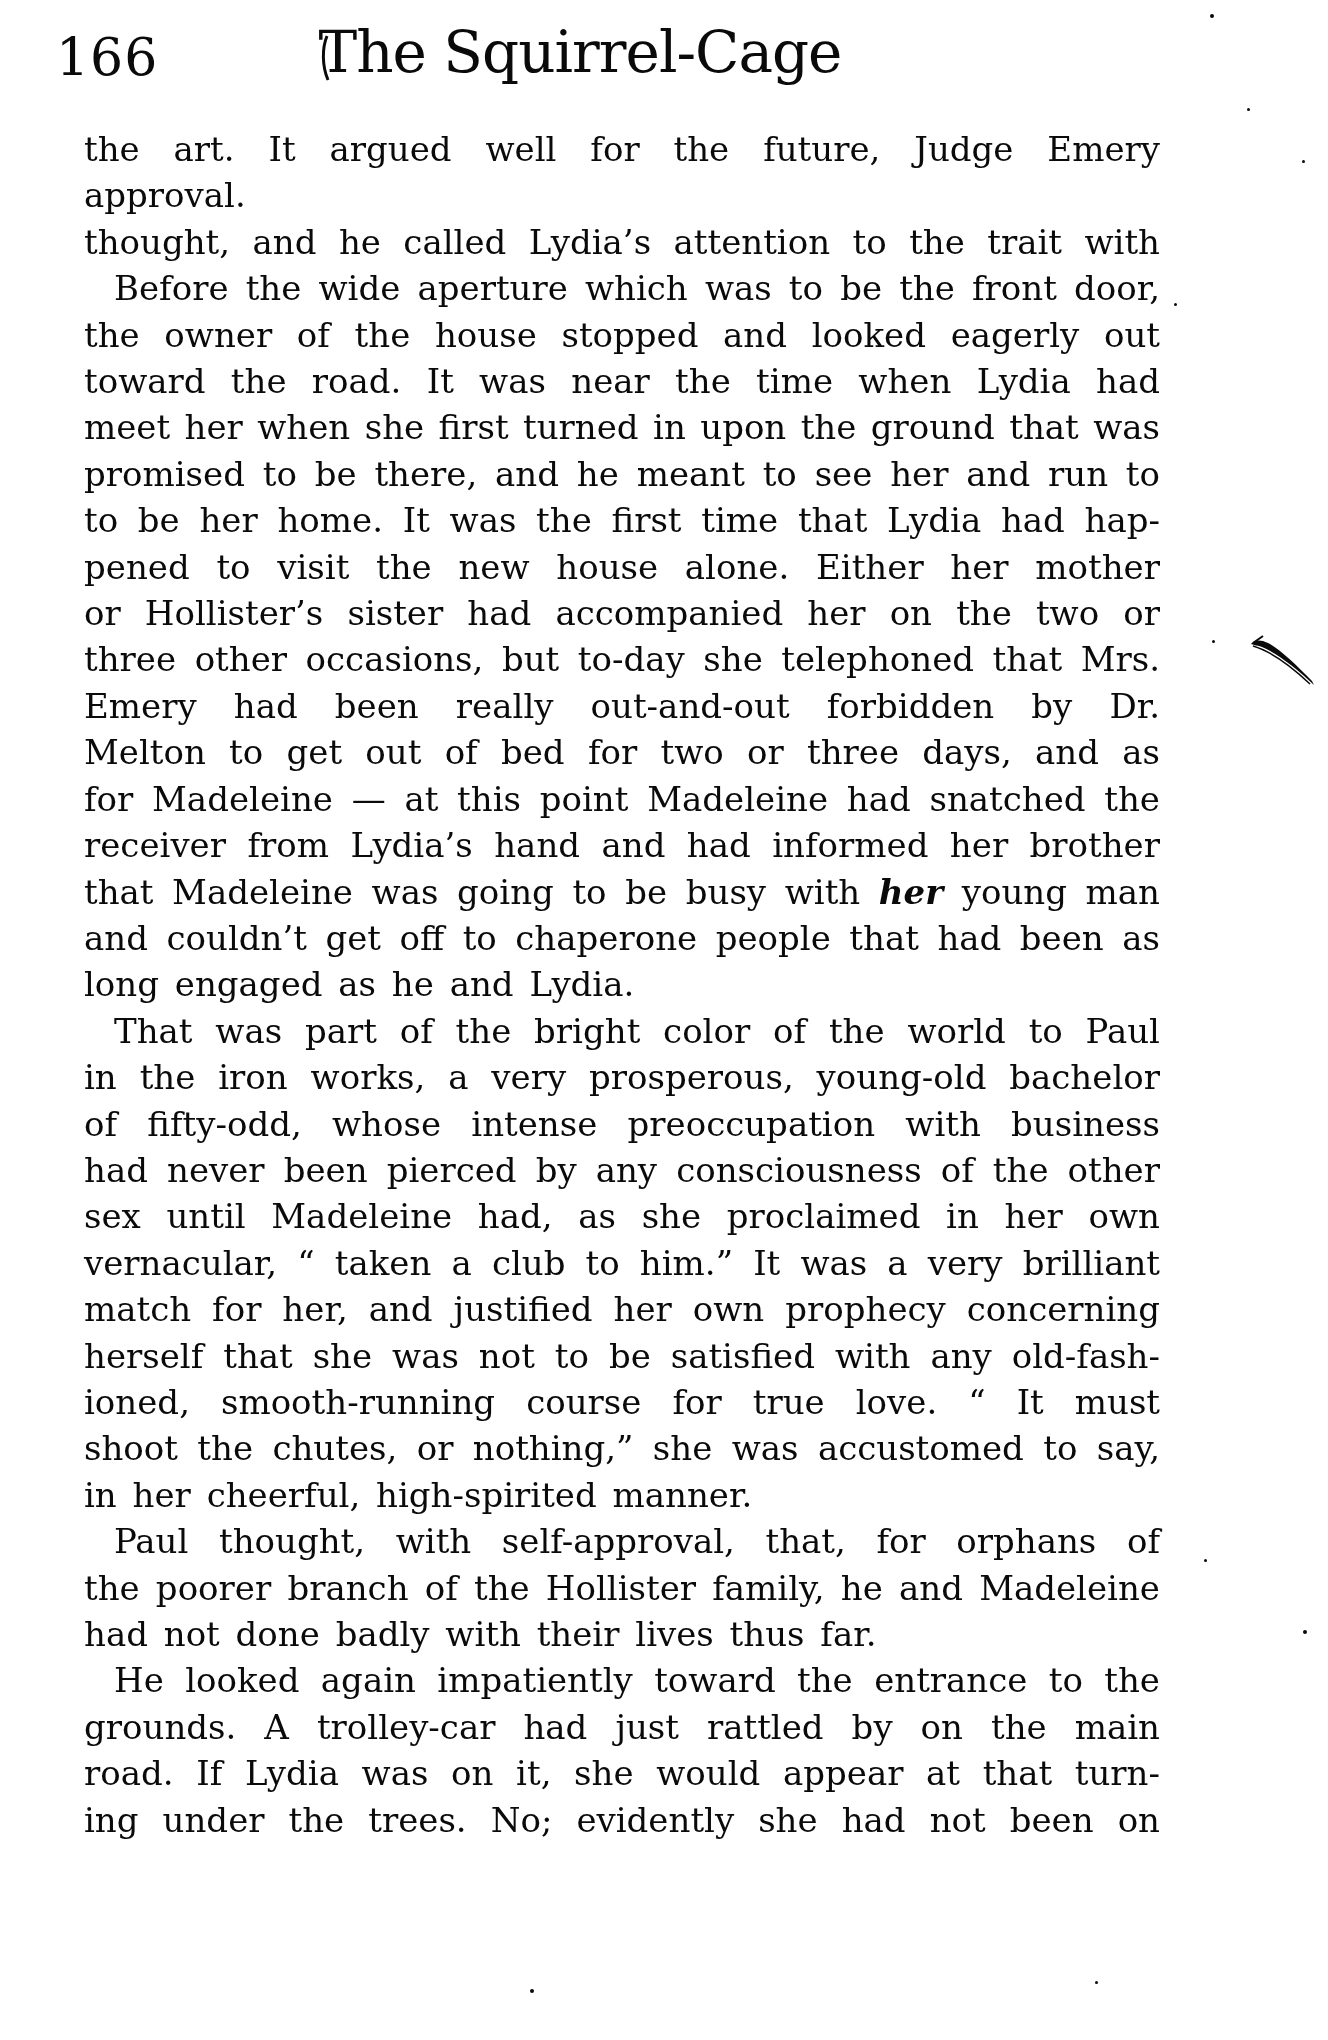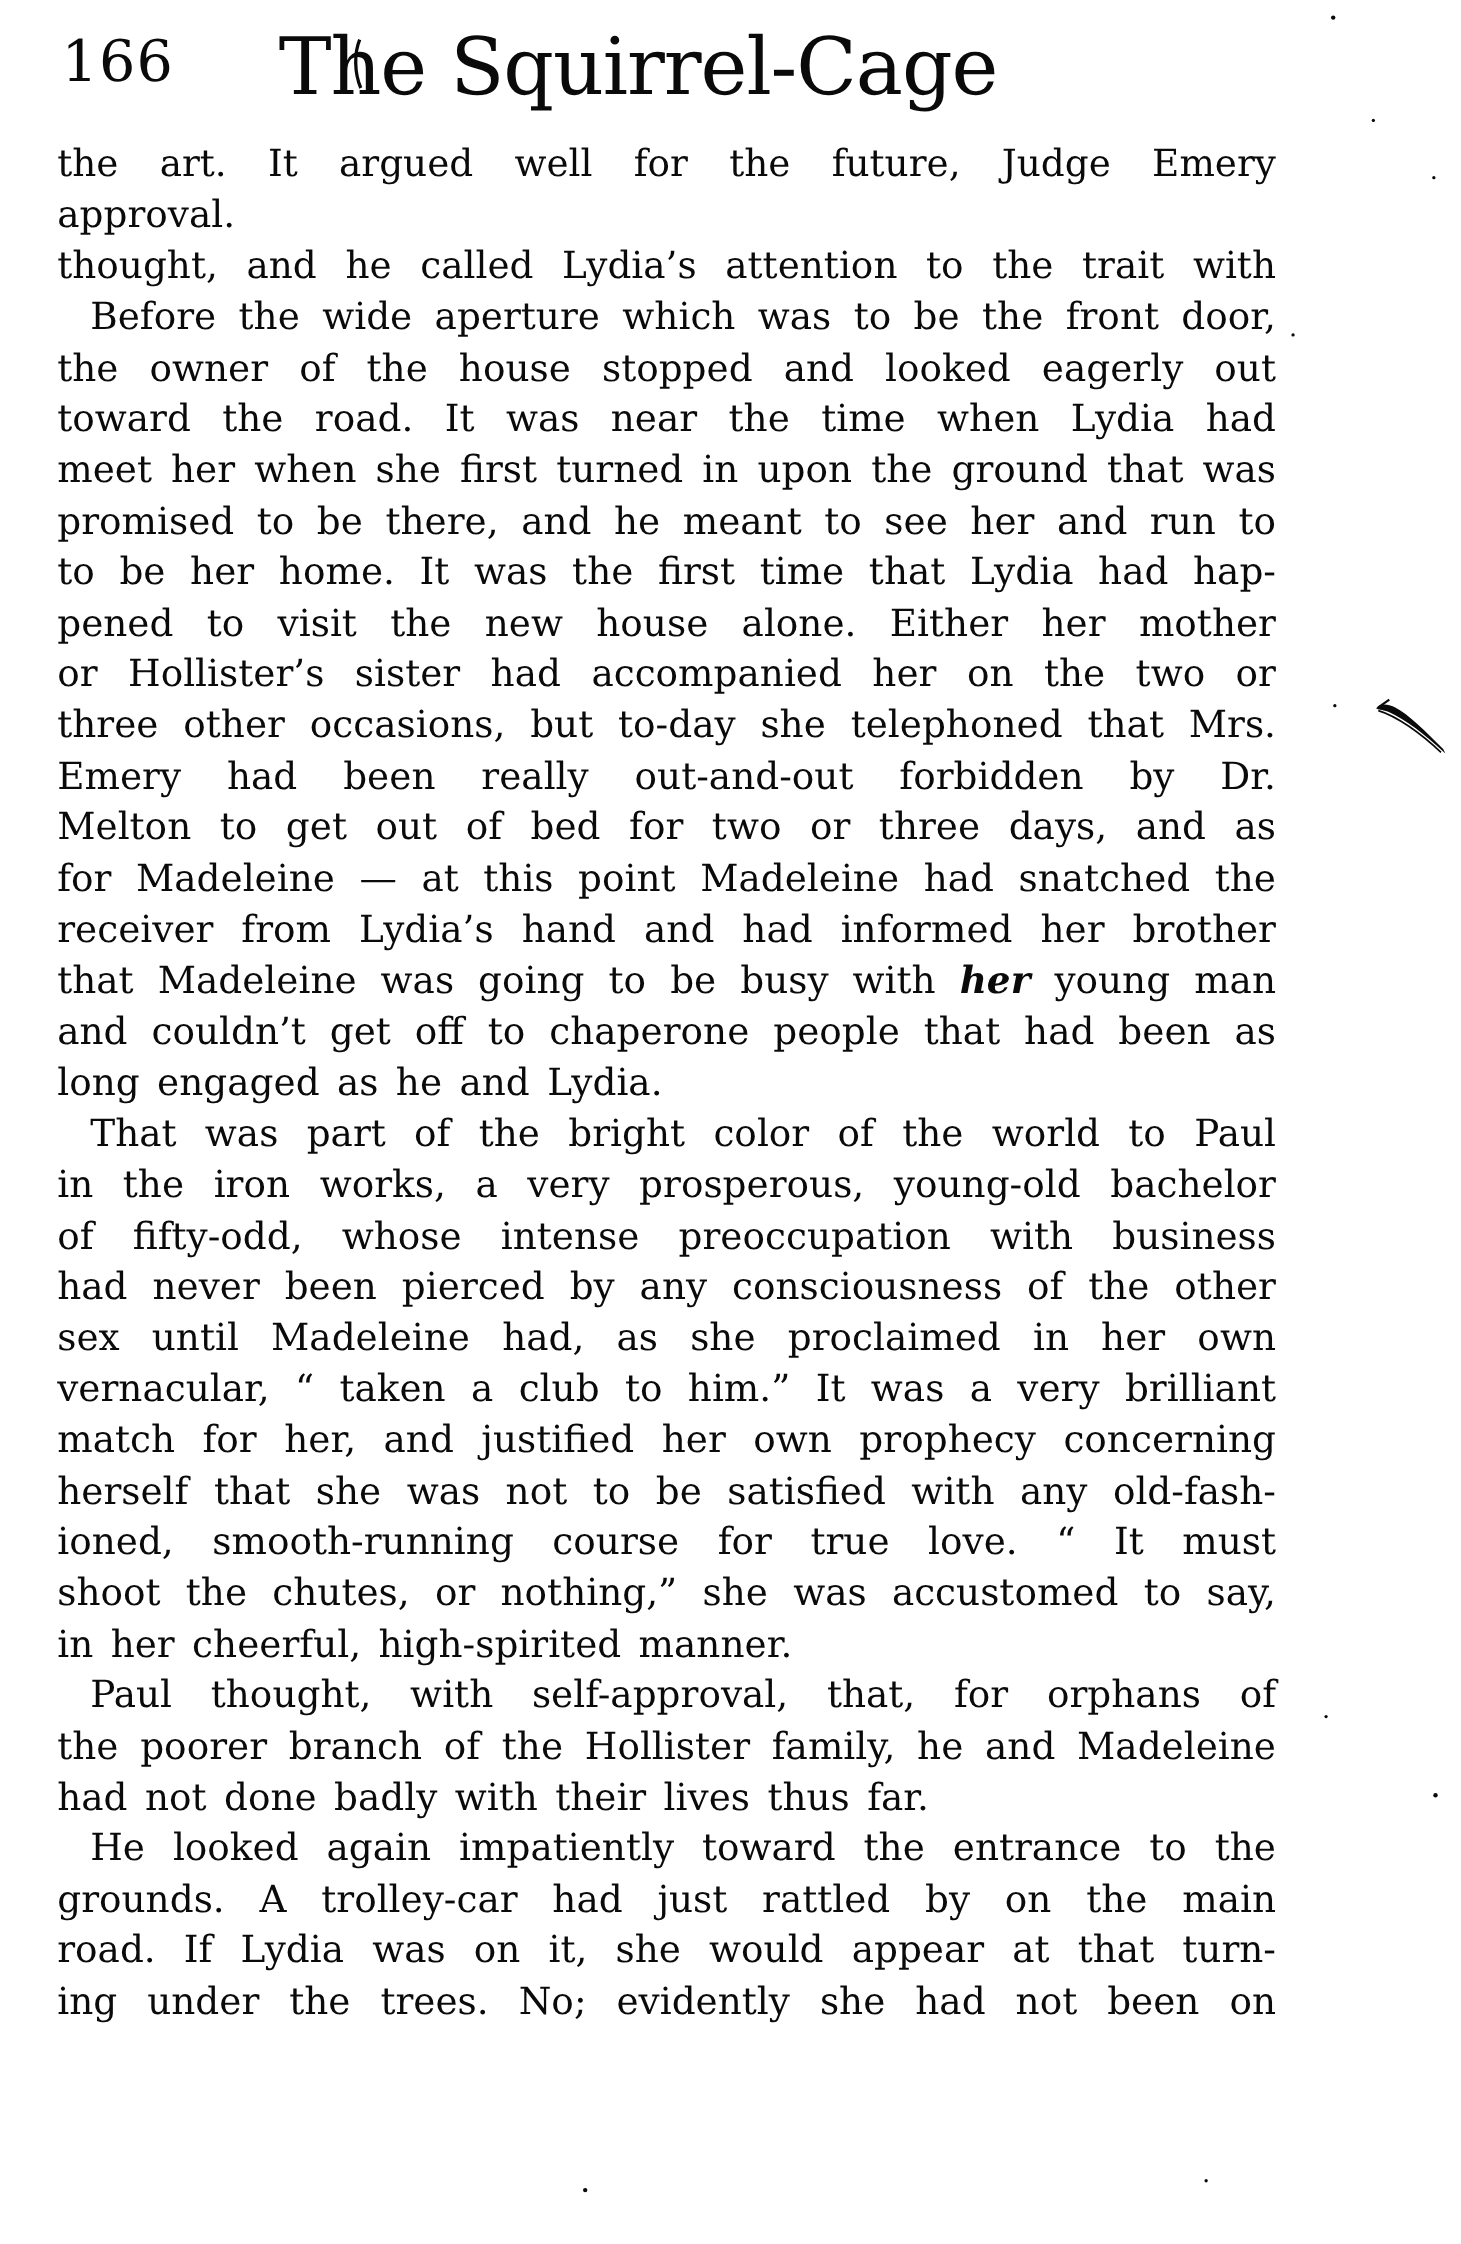--- a/index.html
+++ b/index.html
@@ -26,21 +26,21 @@
     left: 56px;
     top: 27px;
     font-size: 52px;
     letter-spacing: 1px;
   }
   .running-title {
     position: absolute;
     left: 580px;
     top: 18px;
     transform: translateX(-50%);
-    font-size: 72px;
+    font-size: 58px;
     font-weight: normal;
     letter-spacing: -1px;
     white-space: nowrap;
   }
   .title-mark {
     position: absolute;
     left: 318px;
     top: 34px;
     width: 12px;
     height: 48px;
@@ -50,20 +50,21 @@
     left: 52px;
     top: 126px;
     width: 1108px;
     font-size: 34px;
     line-height: 46.4px;
     word-spacing: 2px;
   }
   .line {
     text-align: justify;
     text-align-last: justify;
+    margin-left: 32px;
   }
   .line.para-end {
     text-align-last: left;
     word-spacing: 5px;
   }
   .line.indent {
     text-indent: 30px;
   }
   .seg-italic { font-style: italic; font-weight: bold; }
   .pen-mark {

